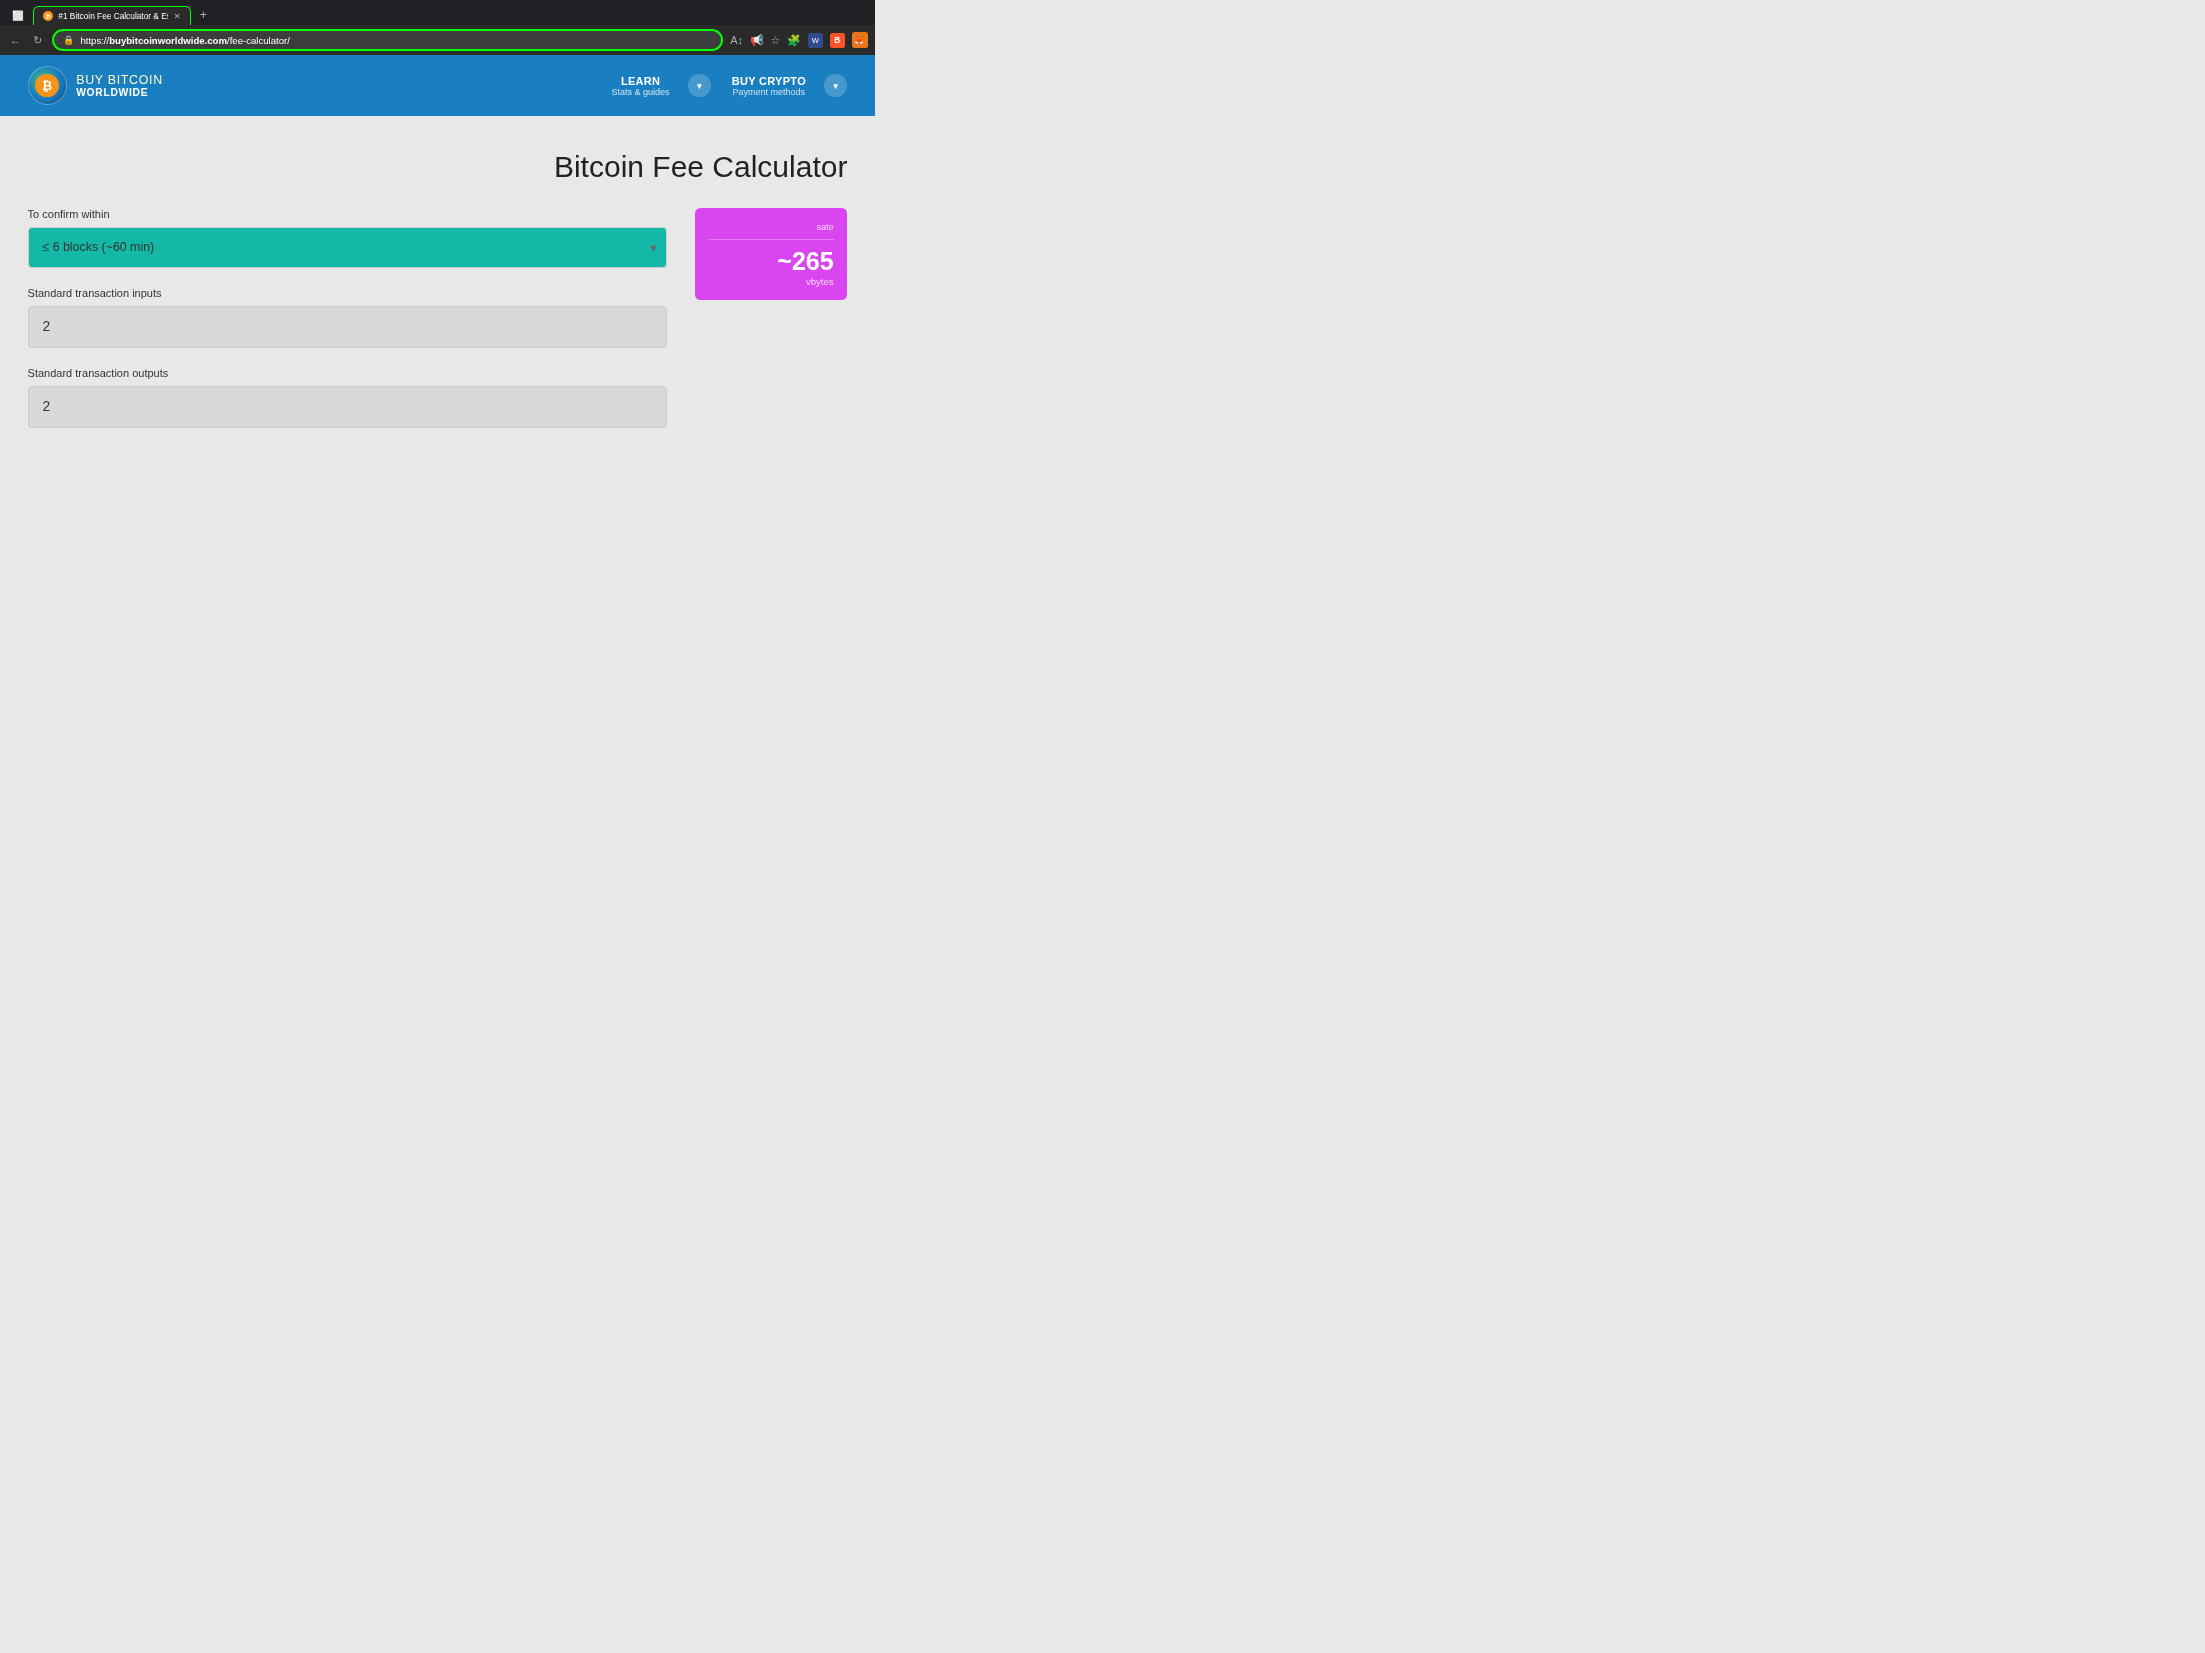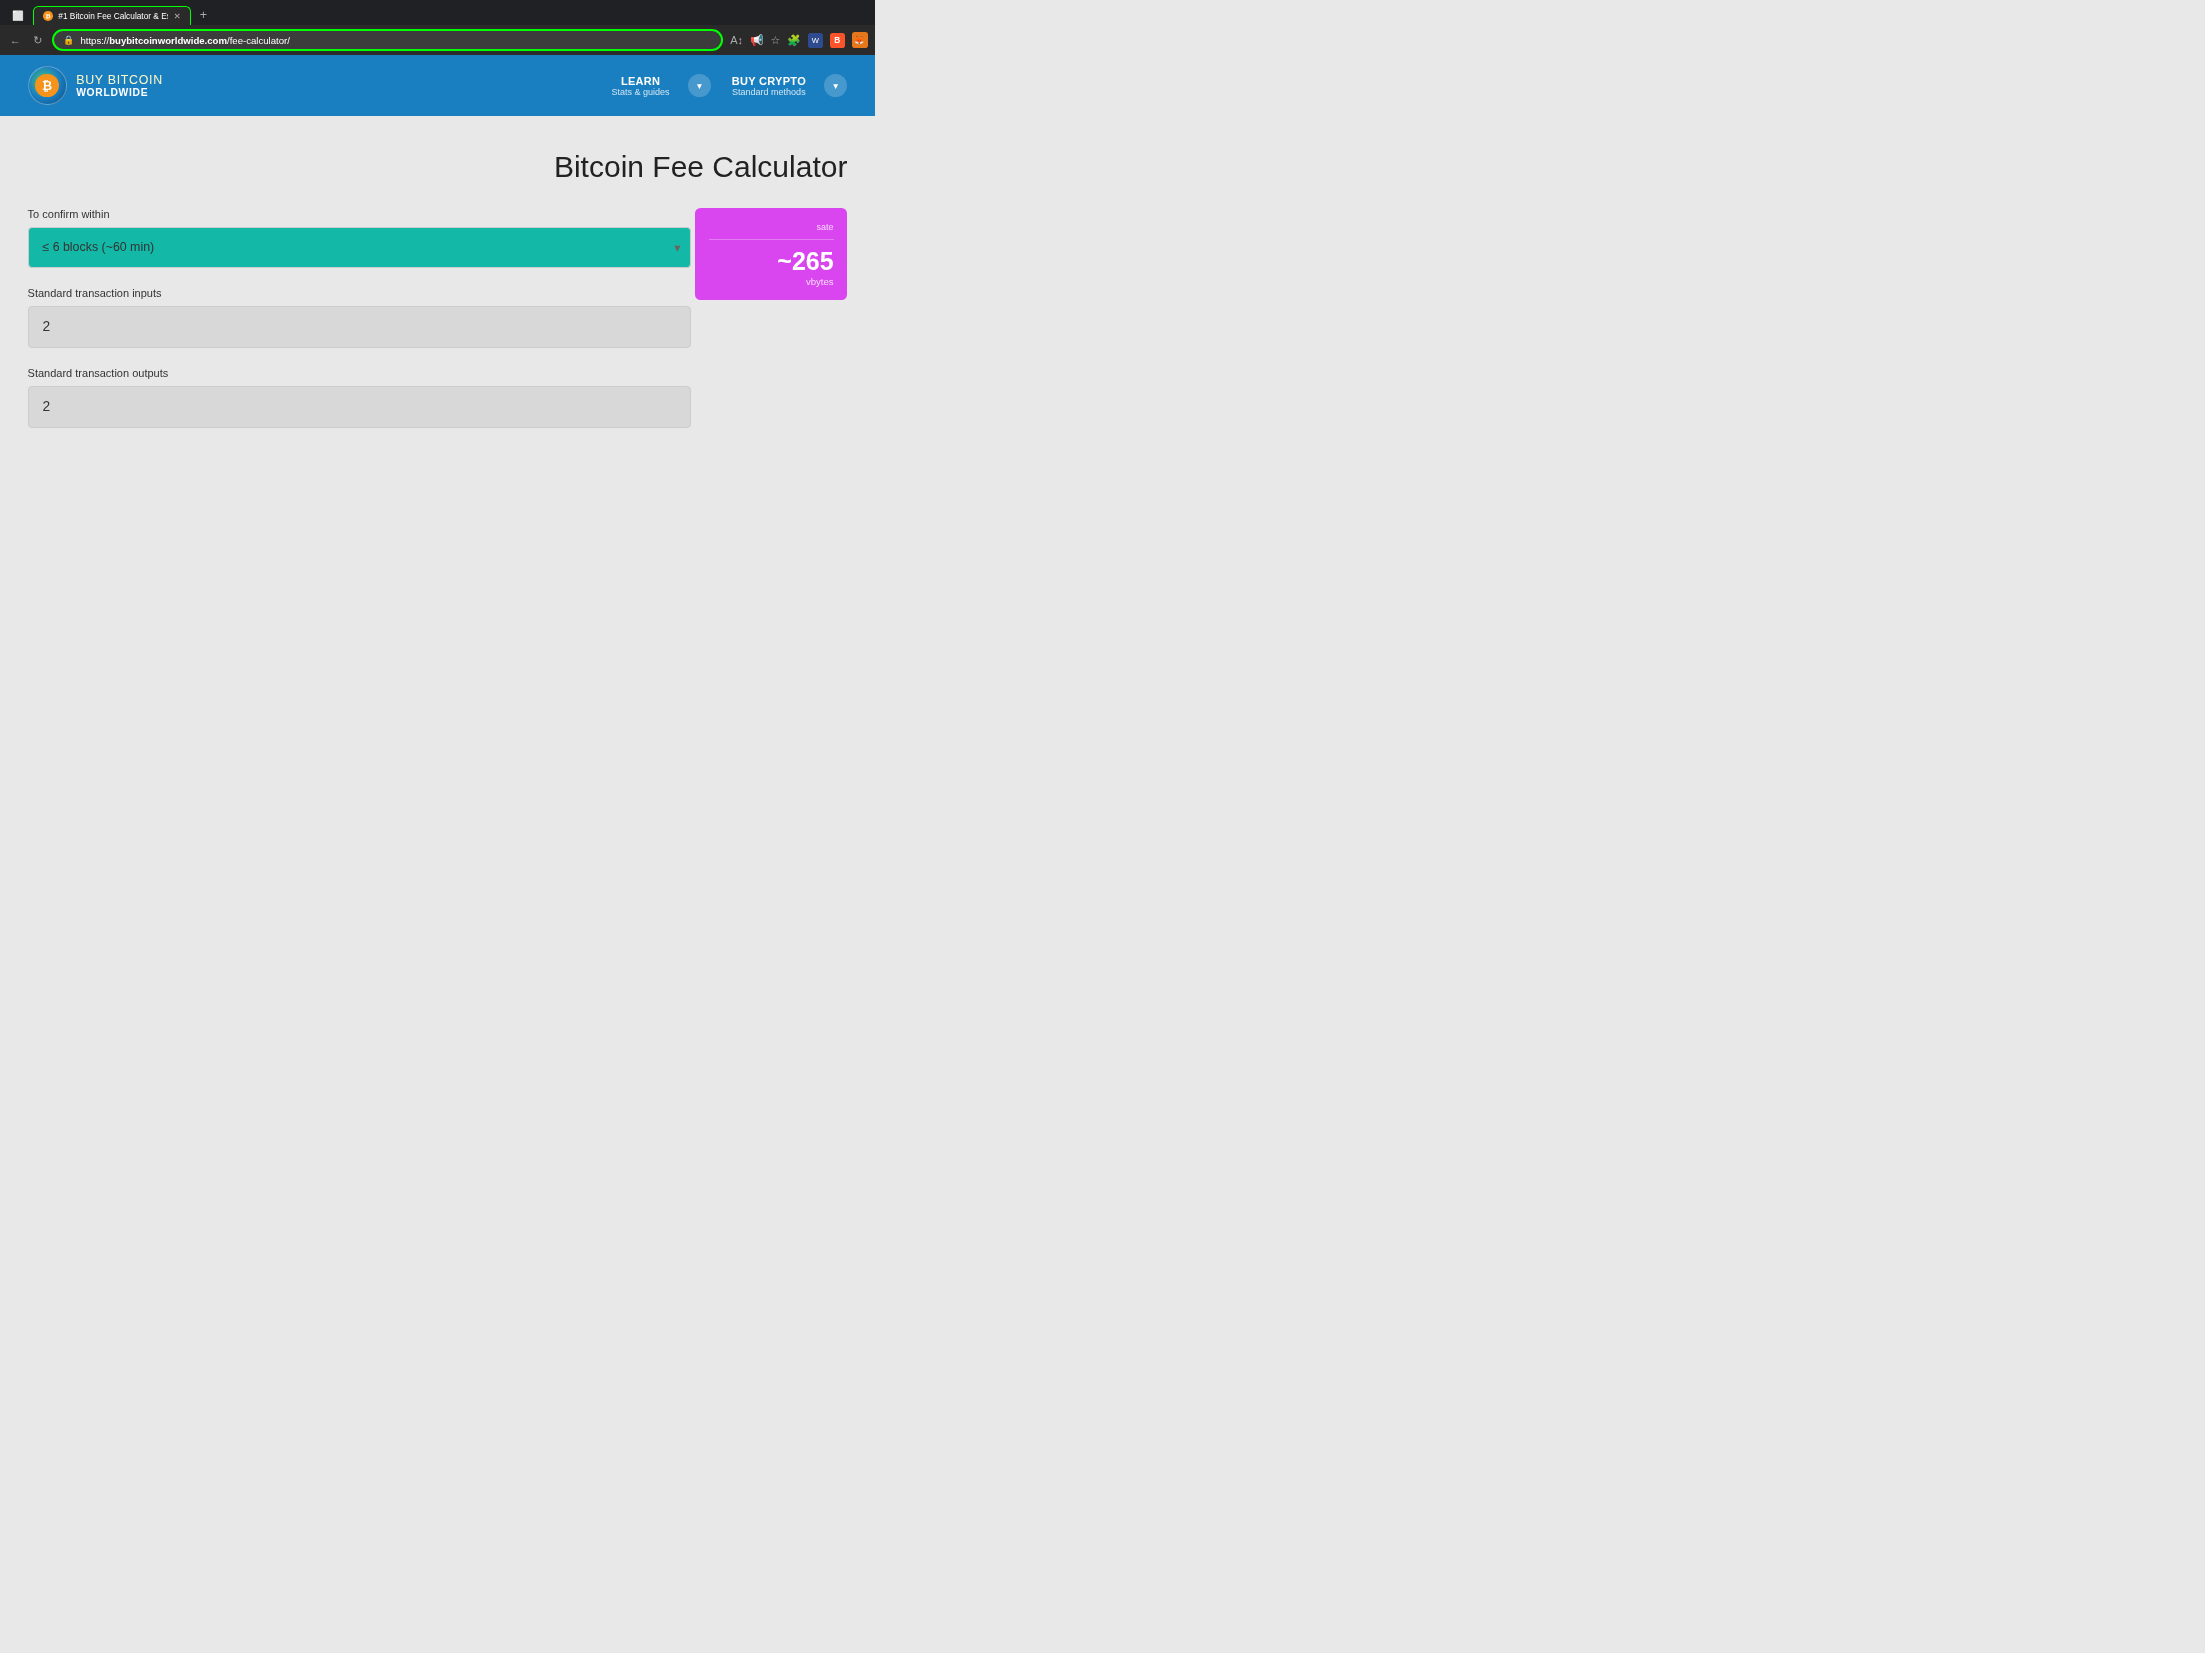--- a/index.html
+++ b/index.html
@@ -215,21 +215,21 @@
     }
     .page-title {
       text-align: right;
       font-size: 30px;
       font-weight: 400;
       color: #222;
       margin-bottom: 24px;
     }
     .calculator-layout {
       display: flex;
-      gap: 4px;
+      gap: 28px;
       align-items: flex-start;
     }
     .calculator-left {
       flex: 1;
     }
     .field-label {
       font-size: 11px;
       color: #333;
       margin-bottom: 6.9px;
     }
@@ -354,21 +354,21 @@
     <div class="nav-item">
       <div class="nav-label">
         <div class="nav-label-top">LEARN</div>
         <div class="nav-label-sub">Stats &amp; guides</div>
       </div>
       <div class="nav-chevron">▾</div>
     </div>
     <div class="nav-item">
       <div class="nav-label">
         <div class="nav-label-top">BUY CRYPTO</div>
-        <div class="nav-label-sub">Standard methods</div>
+        <div class="nav-label-sub">Payment methods</div>
       </div>
       <div class="nav-chevron">▾</div>
     </div>
   </div>
 </div>
 
 <div class="main-content">
   <h1 class="page-title">Bitcoin Fee Calculator</h1>
 
   <div class="calculator-layout">

